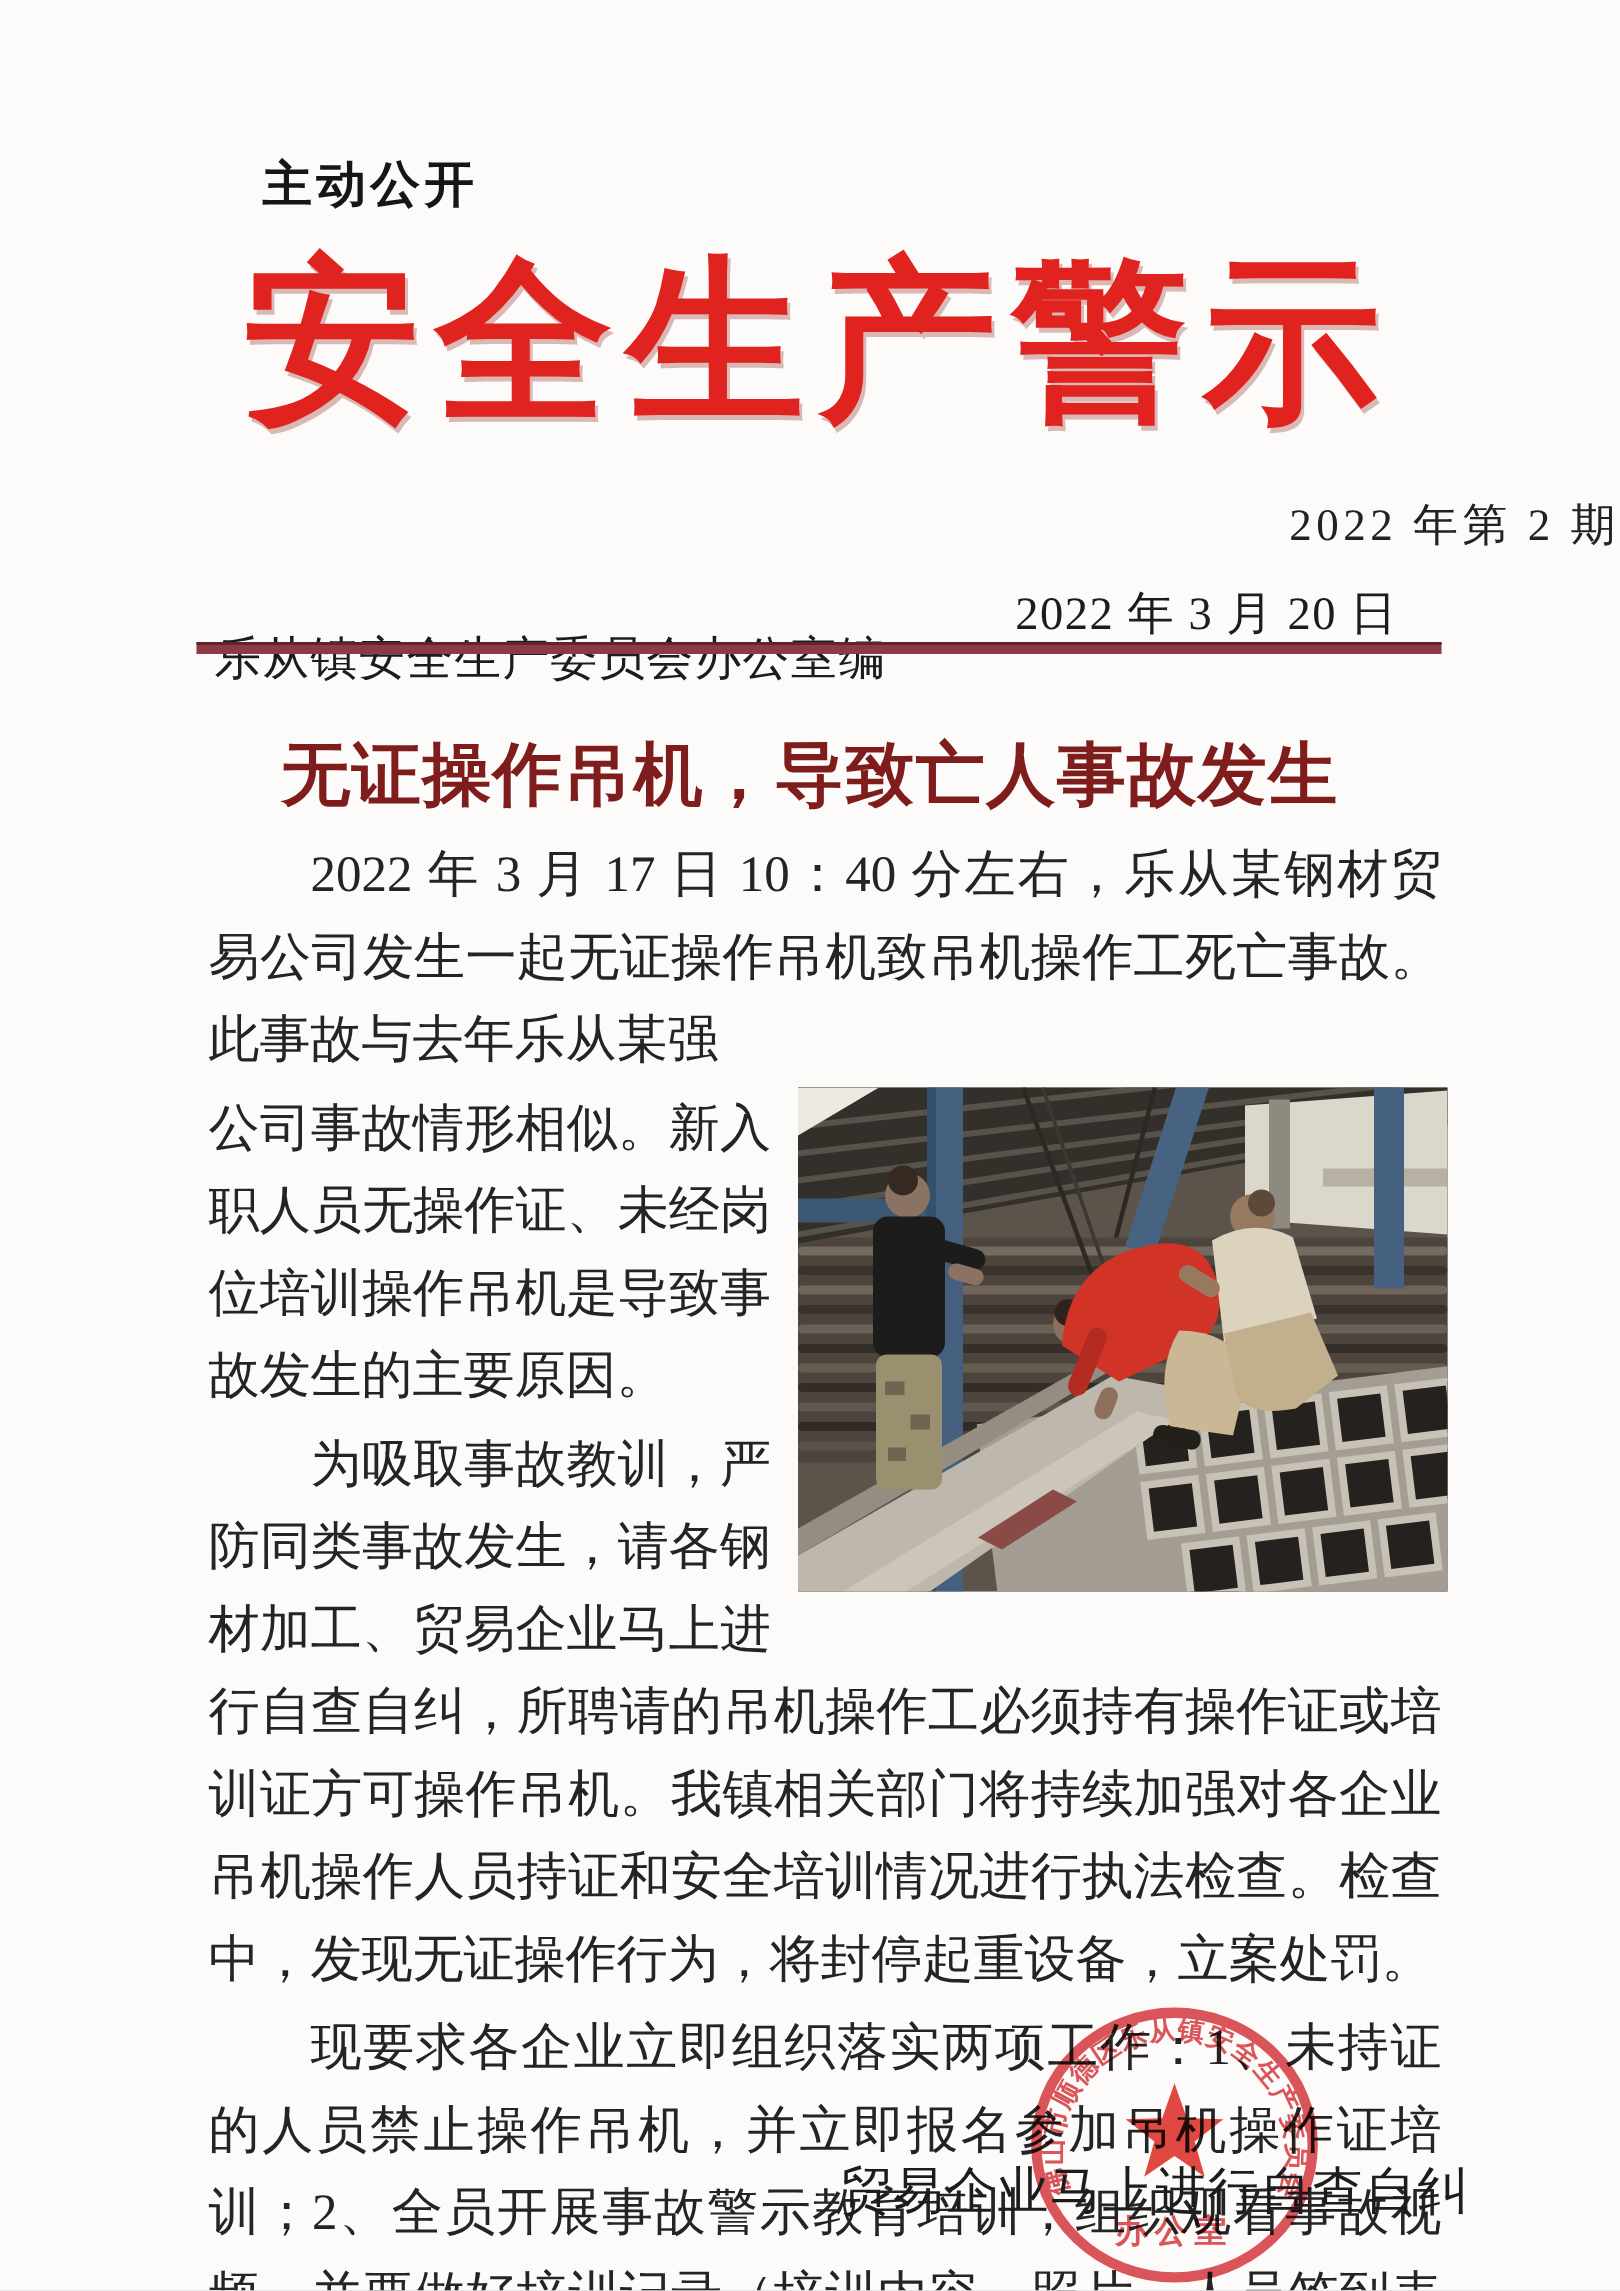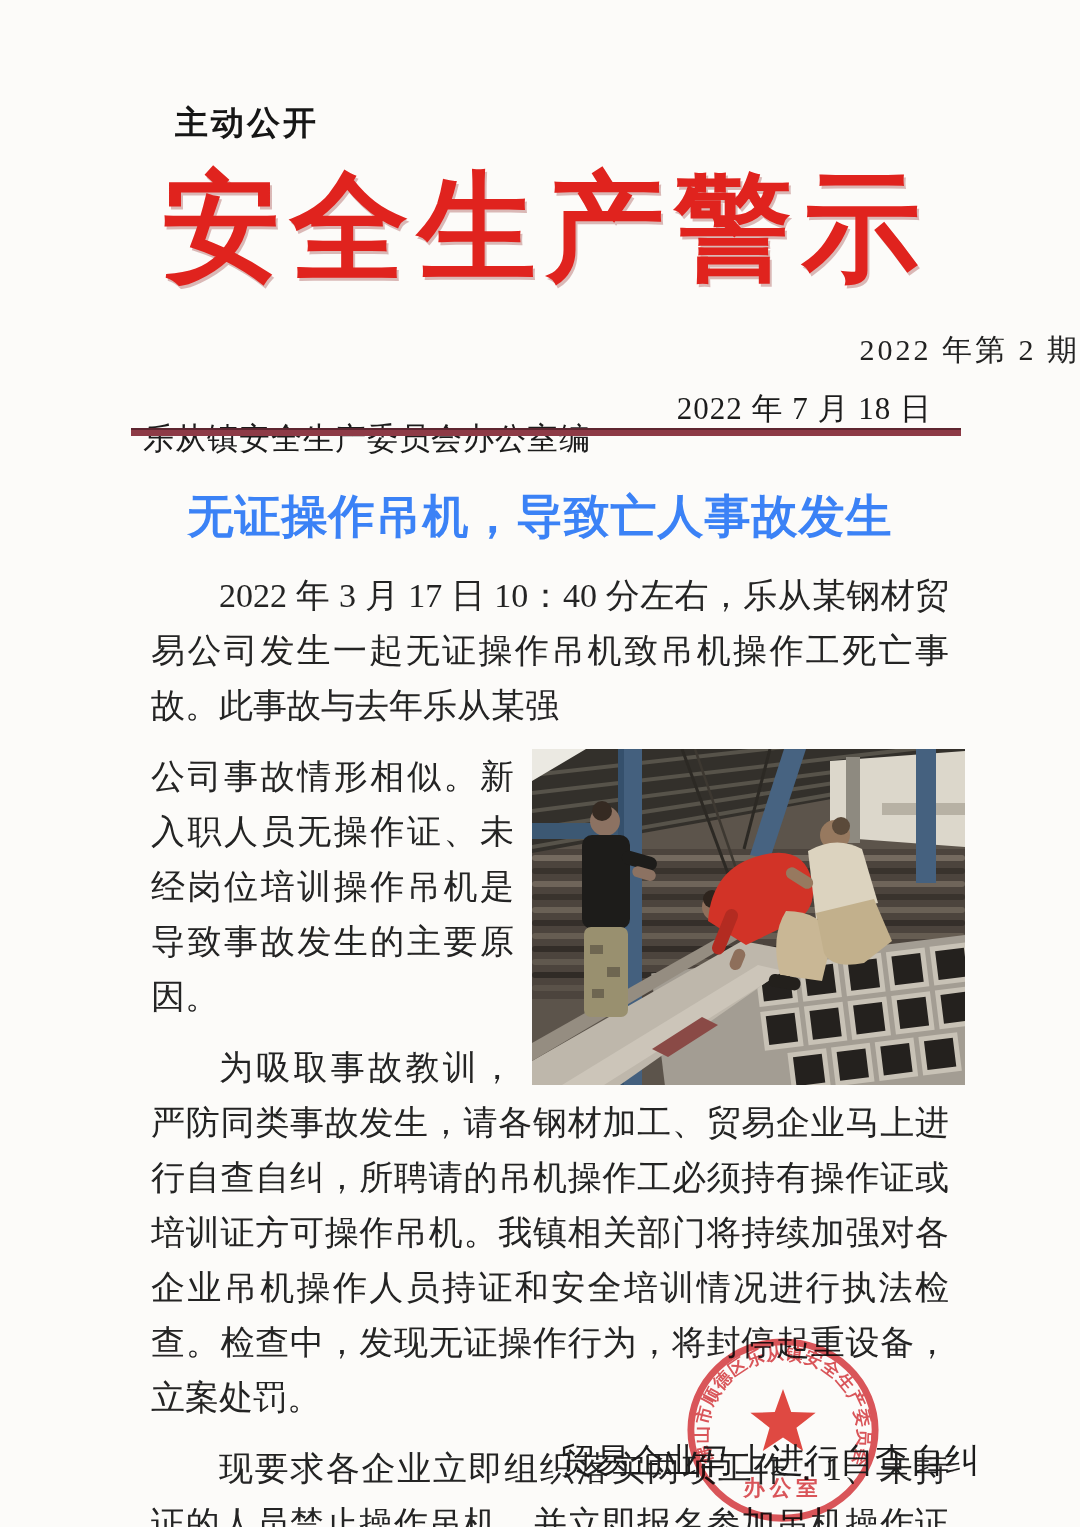--- a/index.html
+++ b/index.html
@@ -39,29 +39,29 @@
     font-size:31px;letter-spacing:1px;color:#1c1c1c;
   }
   .red-rule{
     position:absolute;left:131px;top:428px;width:830px;height:6px;
     background:#8d3a46;
     border-top:2px solid #5e2530;
   }
   .headline{
     position:absolute;left:0;right:0;top:486px;
     text-align:center;
-    font-size:46px;font-weight:900;letter-spacing:1px;color:#3b82f6;
+    font-size:46px;font-weight:900;letter-spacing:1px;color:#7f1d1d;
     white-space:nowrap;
   }
   .body-text{
     position:absolute;left:135px;top:552px;width:830px;
     font-size:34px;line-height:55px;
     text-align:justify;color:#242424;
   }
-  .body-text p{margin:16px;}
+  .body-text p{margin:4px;}
   .para-indent{text-indent:2em;}
   .para-cont{text-indent:0;}
   figure.photo{
     float:right;width:433px;height:336px;margin:0 0 10px 18px;
     padding:0;background:#6b6258;
   }
   figure.photo svg{display:block;width:100%;height:100%;}
   .signature{
     position:absolute;top:1438px;left:560px;width:400px;
     font-size:34px;letter-spacing:1px;color:#1c1c1c;
@@ -78,21 +78,21 @@
 <div class="page">
 
   <div class="classification">主动公开</div>
 
   <div class="masthead">安全生产警示</div>
 
   <div class="issue-line">2022 年第 2 期</div>
 
   <div class="editor-line">乐从镇安全生产委员会办公室编</div>
 
-  <div class="date-line">2022 年 7 月 18 日</div>
+  <div class="date-line">2022 年 3 月 20 日</div>
 
   <div class="red-rule"></div>
 
   <div class="headline">无证操作吊机，导致亡人事故发生</div>
 
   <div class="body-text">
 
     <p class="para-indent">2022 年 3 月 17 日 10：40 分左右，乐从某钢材贸易公司发生一起无证操作吊机致吊机操作工死亡事故。此事故与去年乐从某强</p>
 
     <div>

